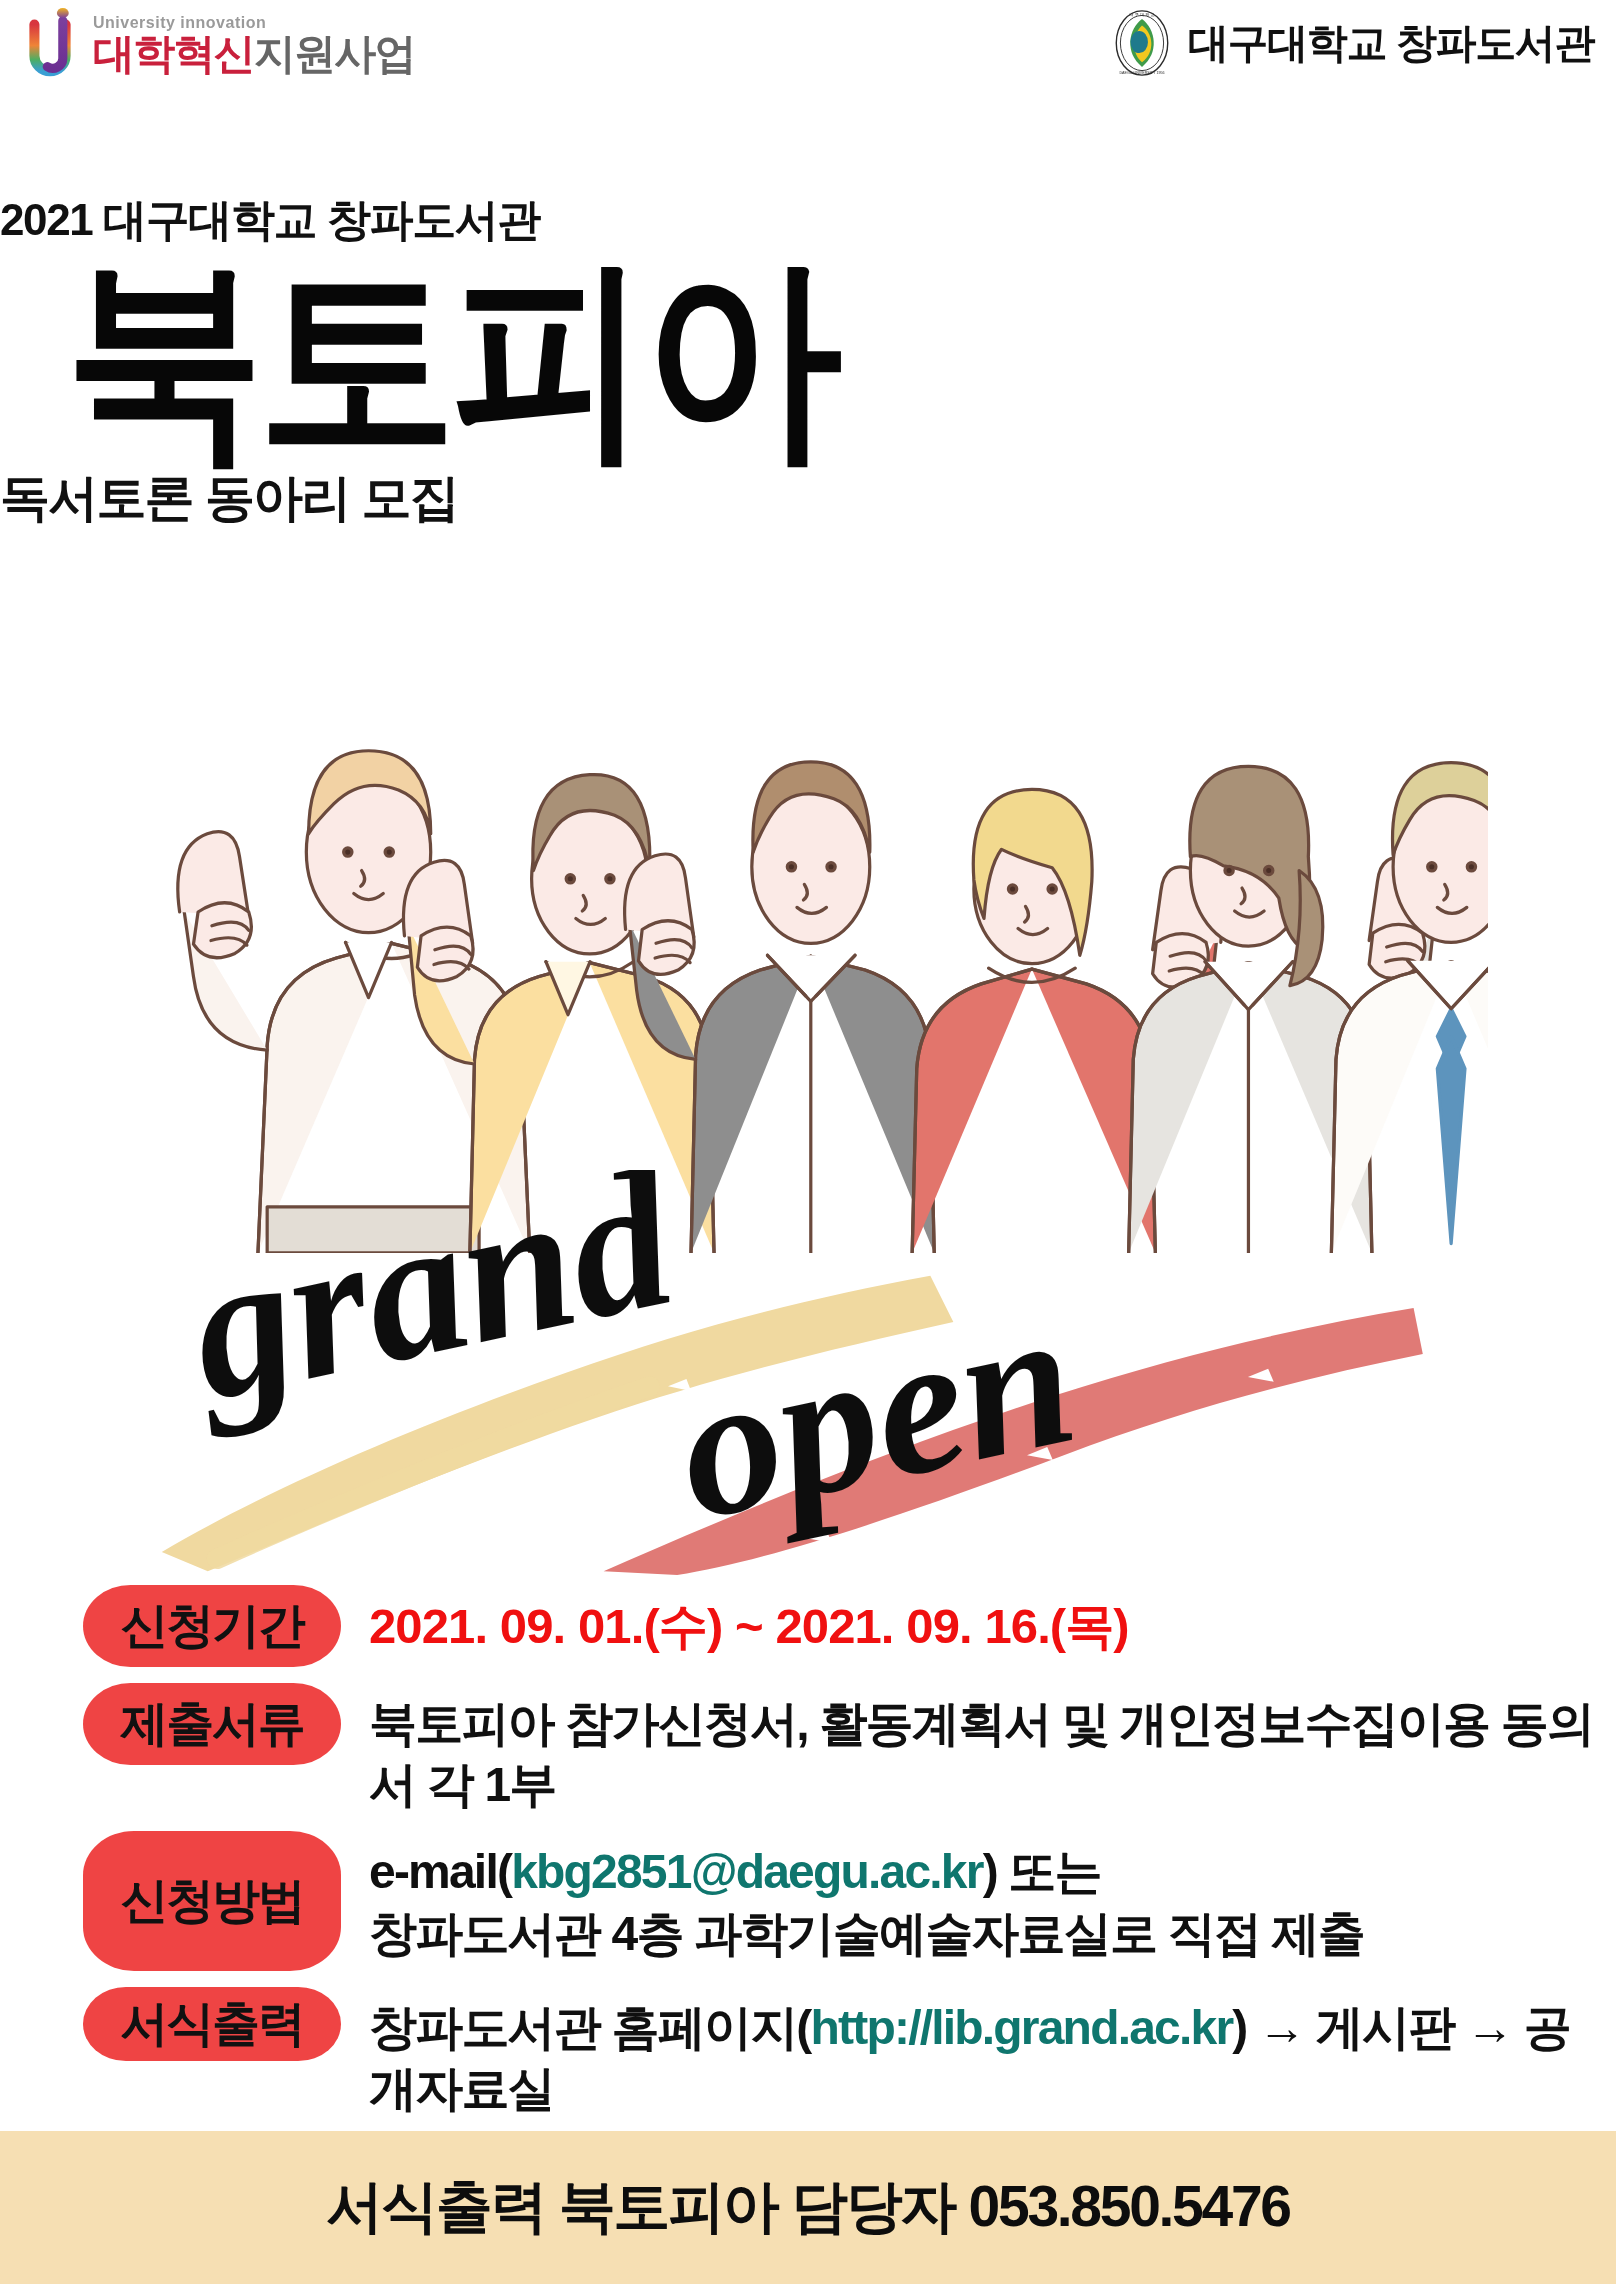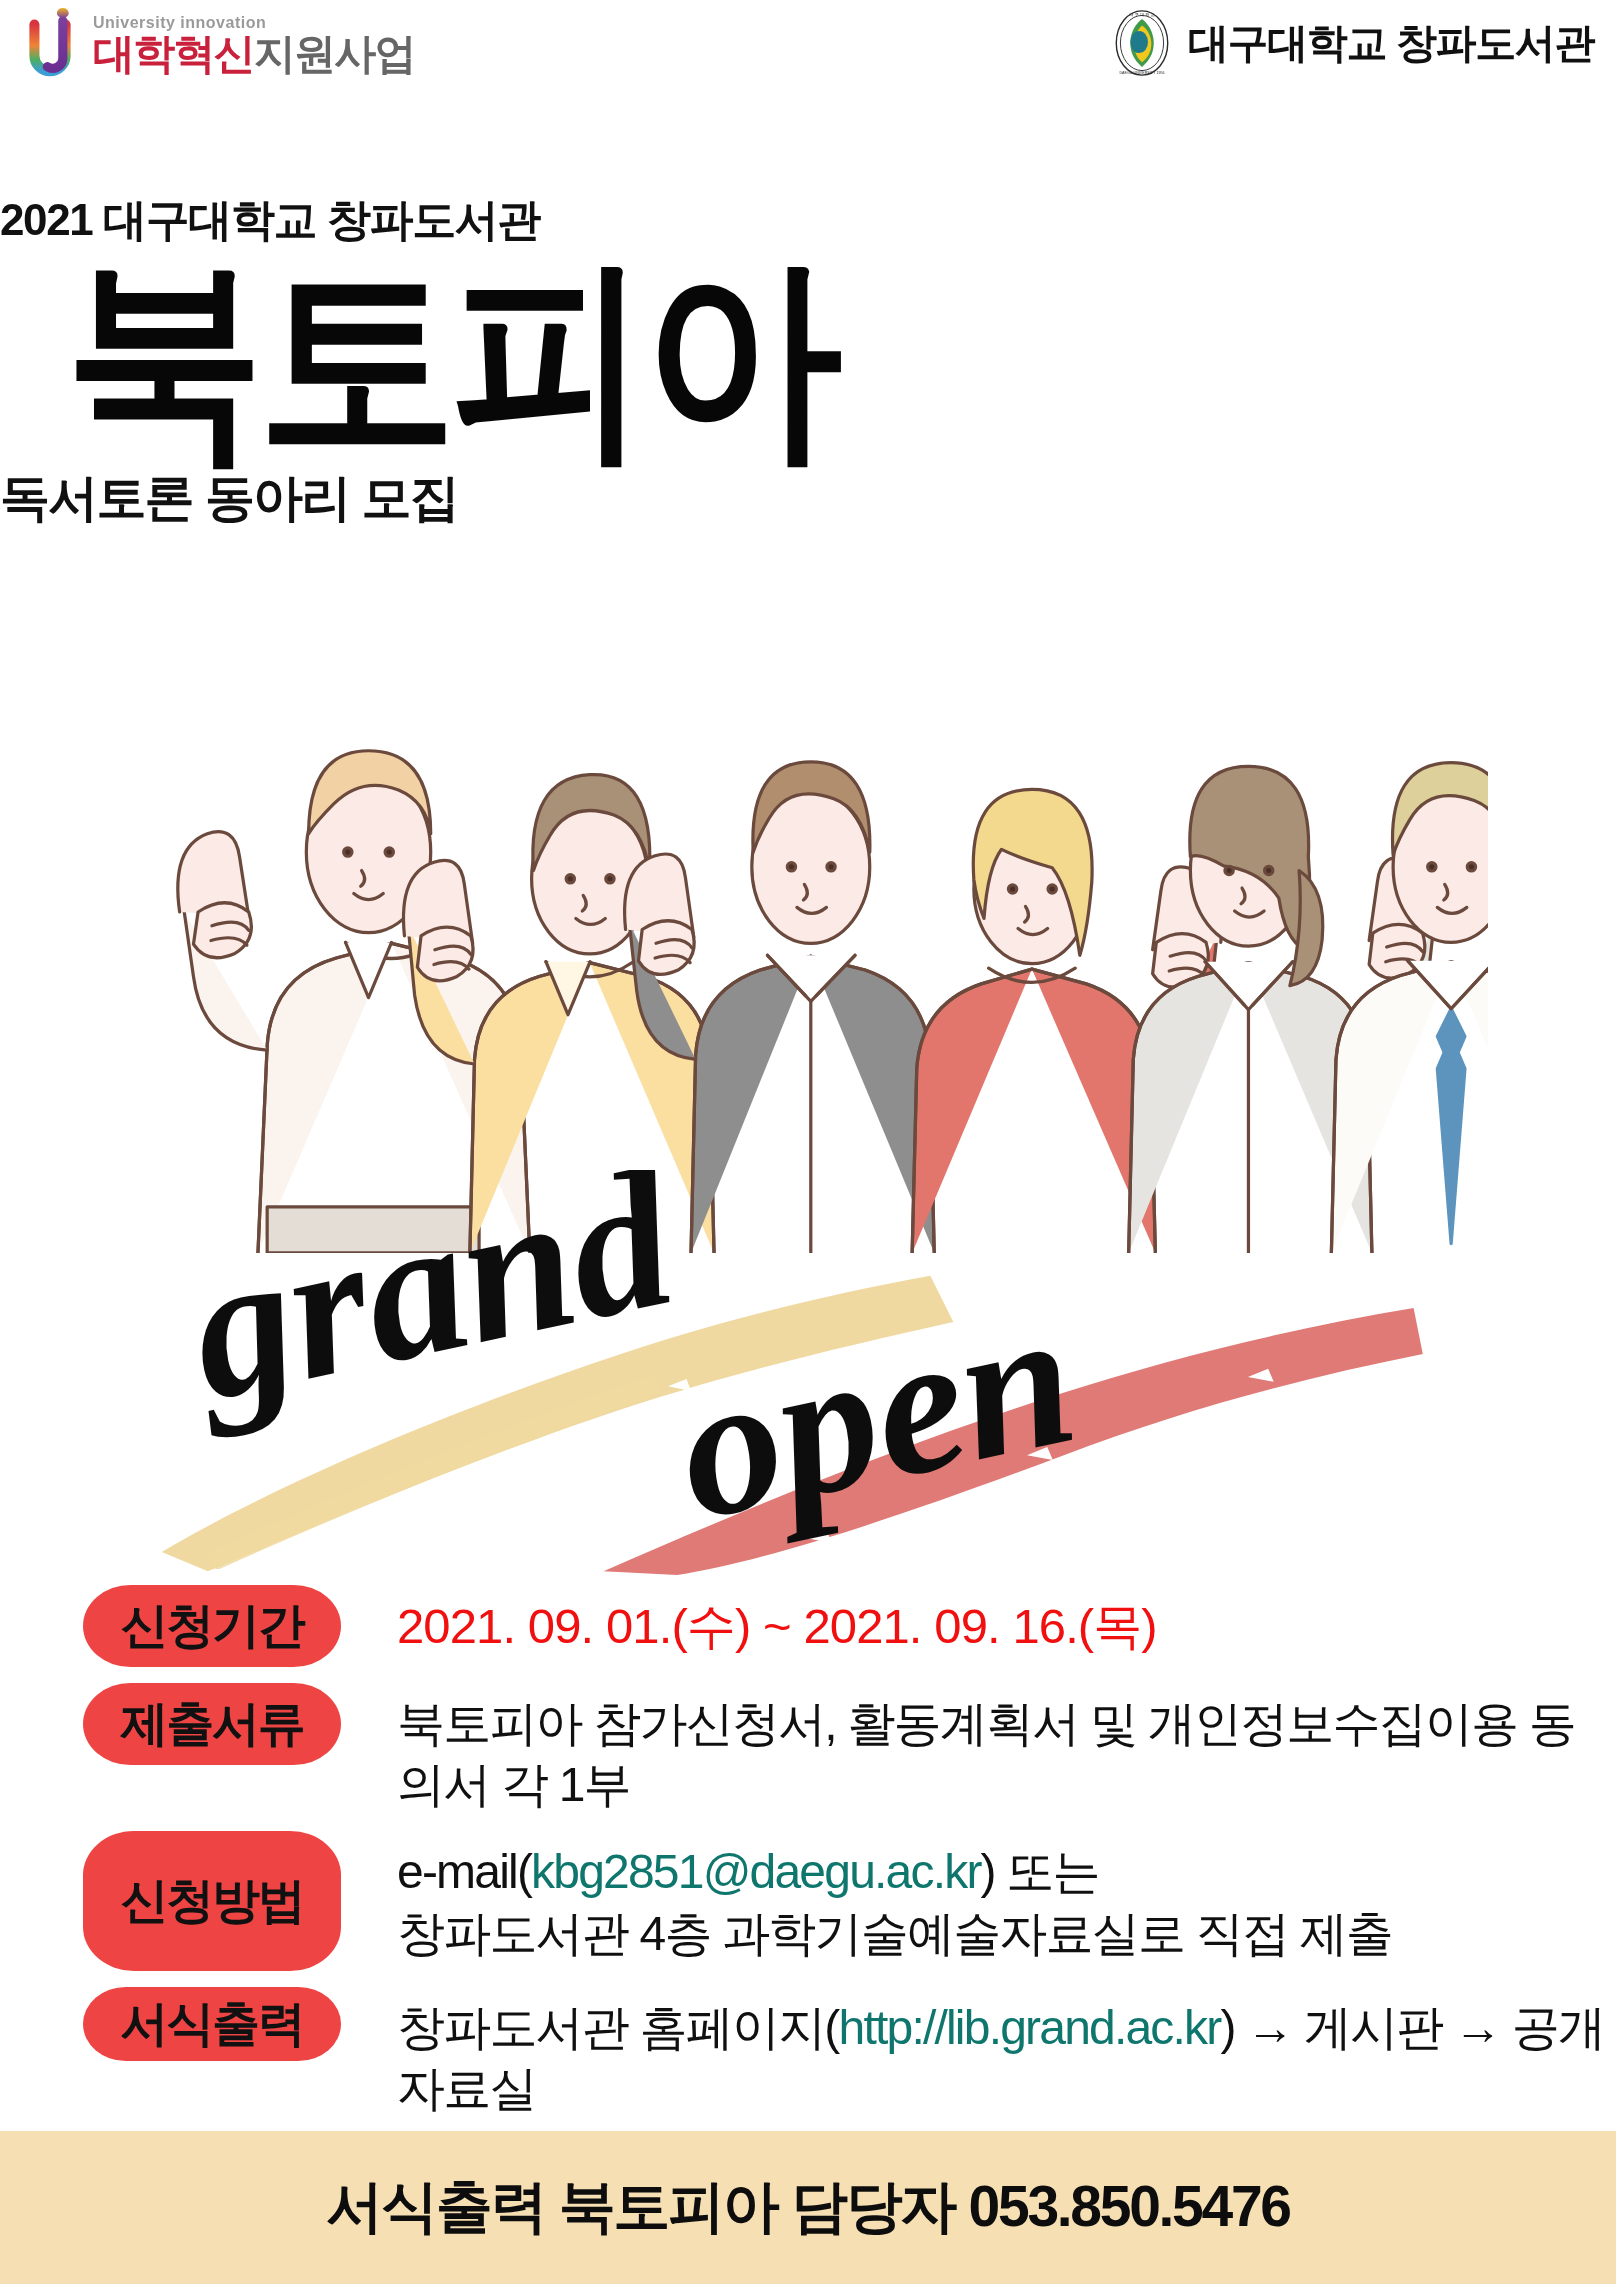--- a/index.html
+++ b/index.html
@@ -46,21 +46,21 @@
   .pill{
     flex:0 0 auto;width:258px;margin-left:83px;margin-right:28px;
     background:#ef4444;border-radius:51px/44px;
     display:flex;align-items:center;justify-content:center;
     font-size:48px;font-weight:bold;letter-spacing:-2.3px;color:#111;
   }
   .pill.h1{height:82px;}
   .pill.h2{height:82px;}
   .pill.h3{height:140px;}
   .pill.h4{height:74px;}
-  .val{font-size:48px;font-weight:normal;letter-spacing:-1.8px;color:#101010;line-height:1.28;padding-top:10px;margin-left:28px;}
+  .val{font-size:48px;font-weight:bold;letter-spacing:-1.8px;color:#101010;line-height:1.28;padding-top:10px;}
   .val.date{color:#f01010;letter-spacing:-0.9px;font-size:49px;}
   .val .link{color:#0f766e;}
   .note{
     text-align:center;margin-top:12px;
     font-size:44px;font-weight:bold;letter-spacing:-1.8px;color:#f01010;
   }
 
   
   .footer{
     position:absolute;left:0;bottom:0;width:1616px;height:153px;

